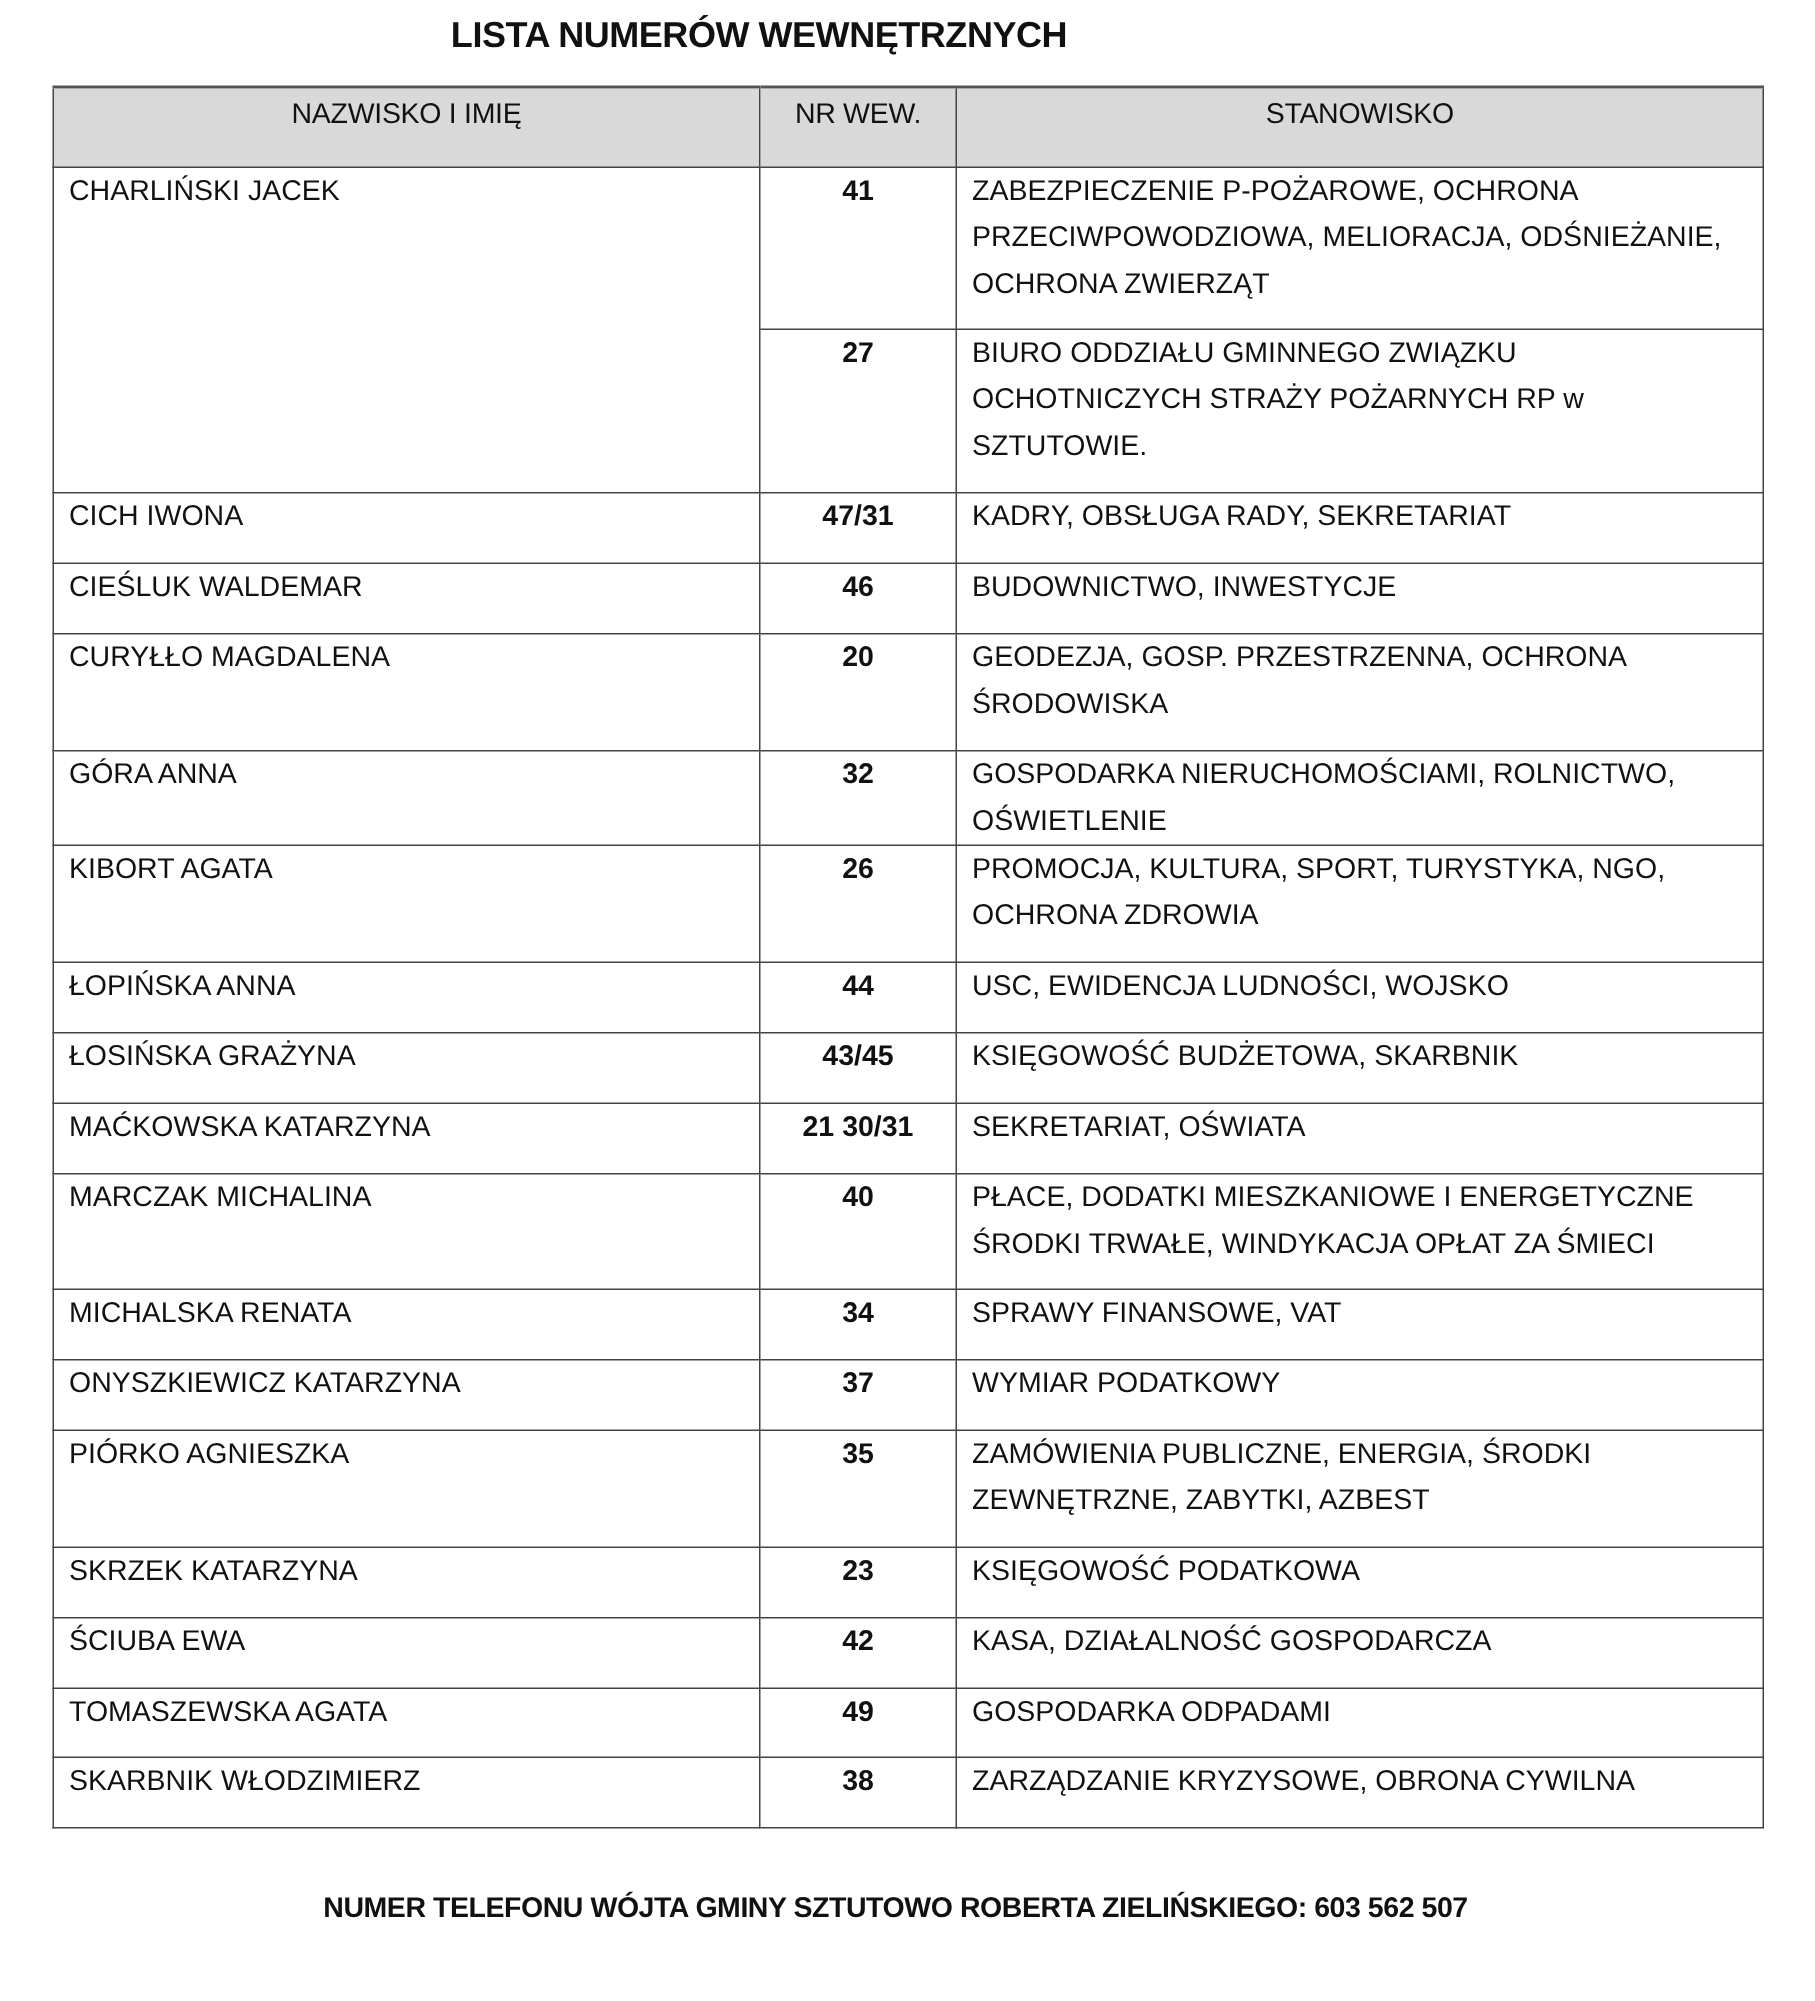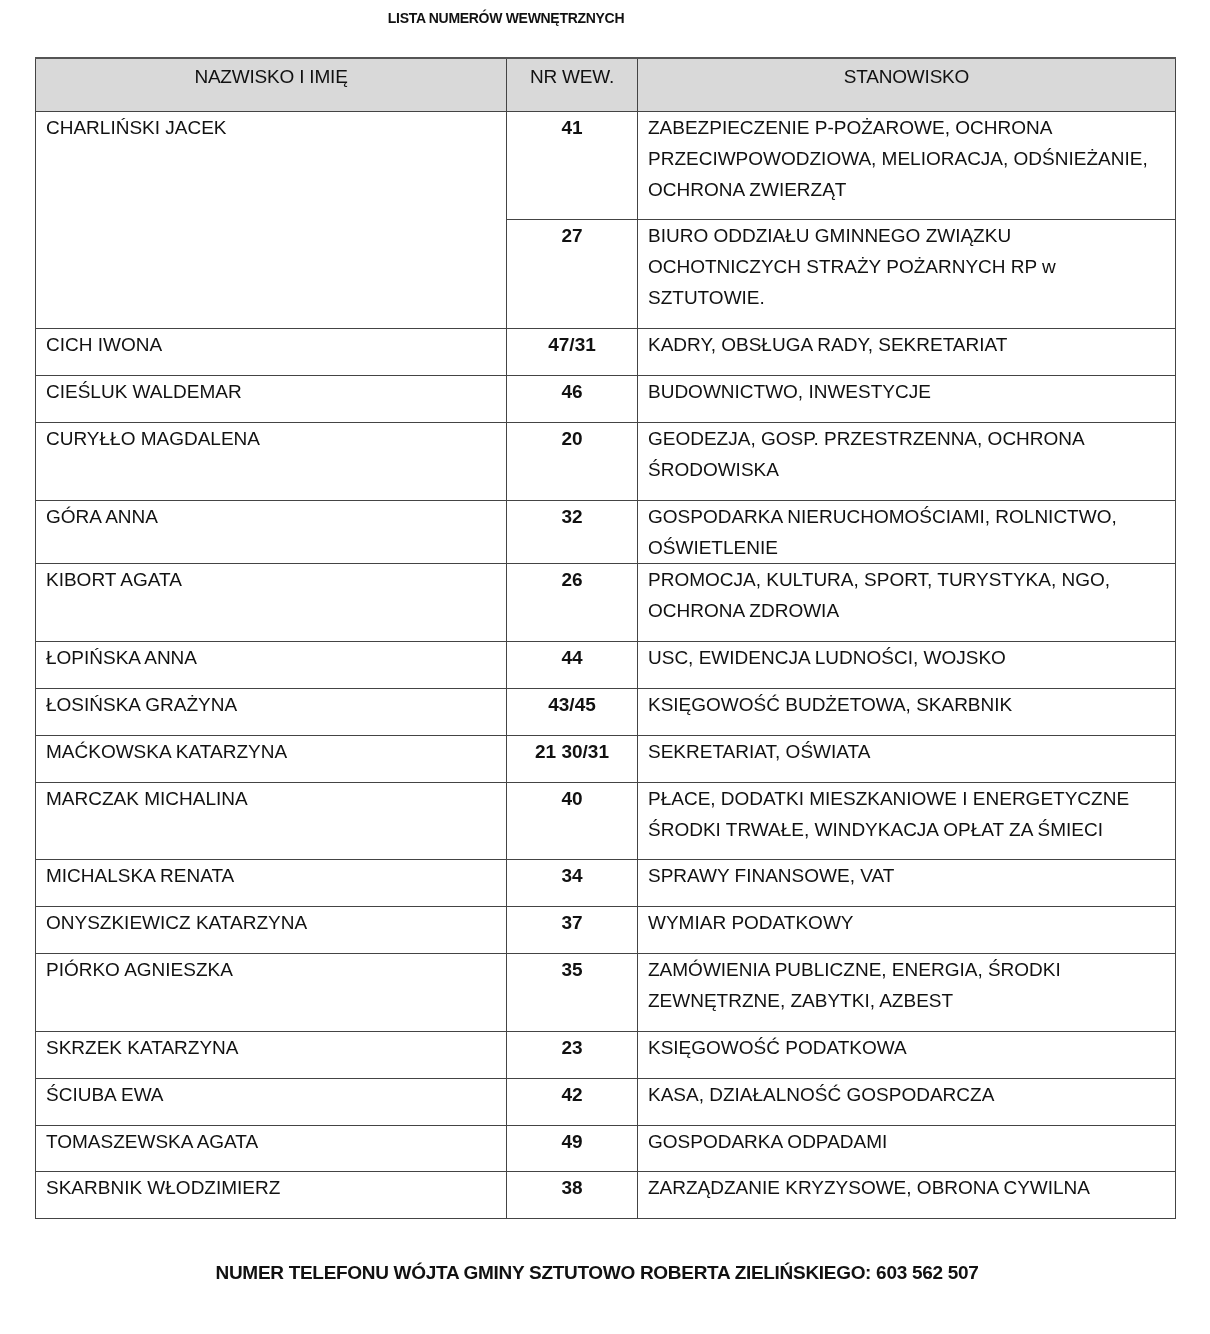--- a/index.html
+++ b/index.html
@@ -14,21 +14,21 @@
       font-family: "Liberation Sans", "DejaVu Sans", sans-serif;
       color: #111111;
       overflow: hidden;
     }
     .doc-title {
       position: absolute;
       left: 0;
       top: 10px;
       width: 1012px;
       text-align: center;
-      font-size: 14px;
+      font-size: 24px;
       font-weight: bold;
       letter-spacing: -0.3px;
     }
     .footer-note {
       position: absolute;
       left: 0;
       top: 1262px;
       width: 1194px;
       text-align: center;
       font-size: 19px;

